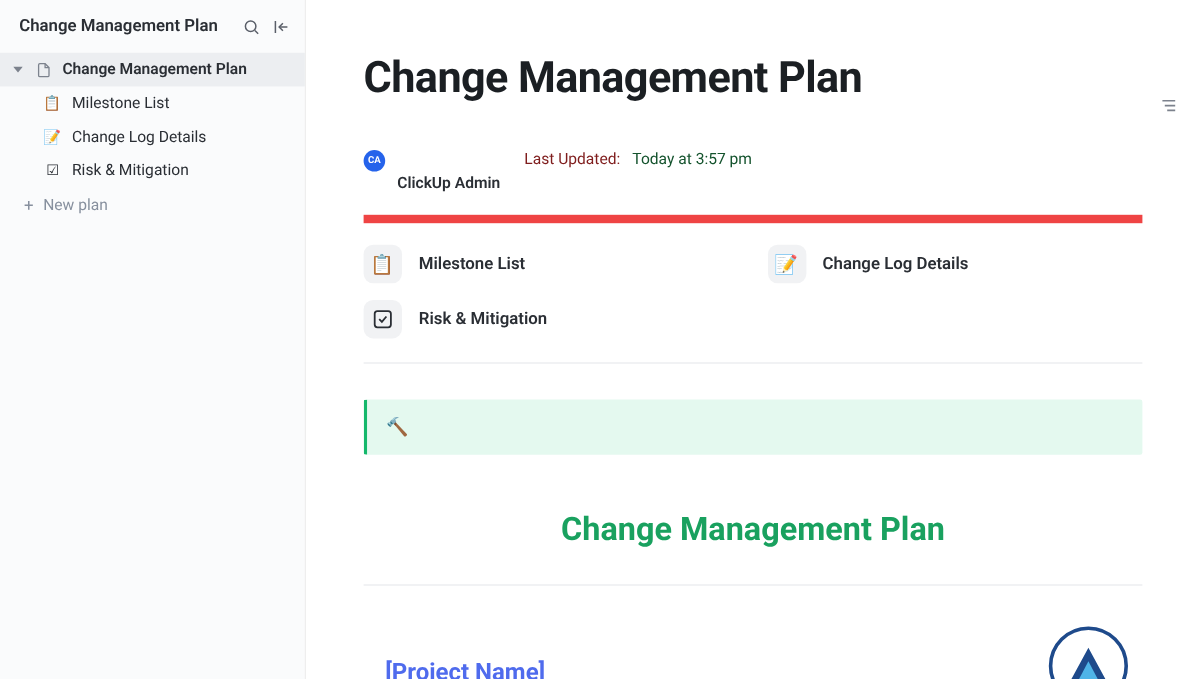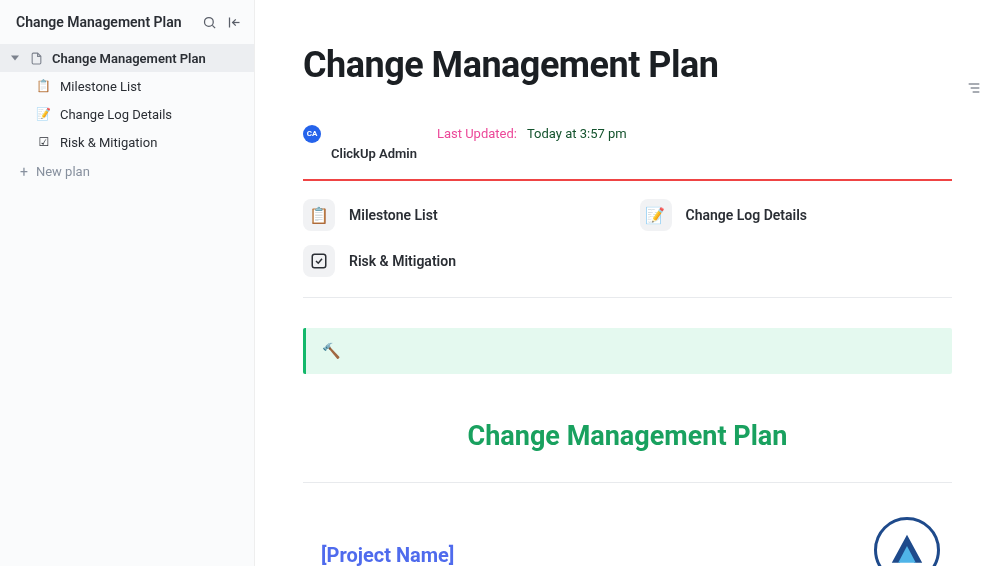--- a/index.html
+++ b/index.html
@@ -95,32 +95,32 @@
       letter-spacing: -0.5px;
     }
     .meta-row {
       display: flex;
       align-items: center;
       gap: 10px;
       margin-top: 20px;
       font-size: 13px;
       color: #2a2e34;
       padding-bottom: 18px;
-      border-bottom: 2px solid #ef4444;
+      border-bottom: 7px solid #ef4444;
     }
     .avatar {
       width: 18px; height: 18px; border-radius: 50%;
       background: #2563eb;
       color: #fff;
       font-size: 8px;
       font-weight: 700;
       display: flex; align-items: center; justify-content: center;
     }
     .author { font-weight: 600; margin-top: 40px; }
-    .updated-label { color: #ec4899; margin-left: 10px; }
+    .updated-label { color: #7f1d1d; margin-left: 10px; }
     .updated-value { color: #14532d; }
 
     .cards-grid {
       display: grid;
       grid-template-columns: 1fr 1fr;
       column-gap: 24px;
       row-gap: 14px;
       margin-top: 18px;
       padding-bottom: 20px;
       border-bottom: 1px solid #e8eaed;

